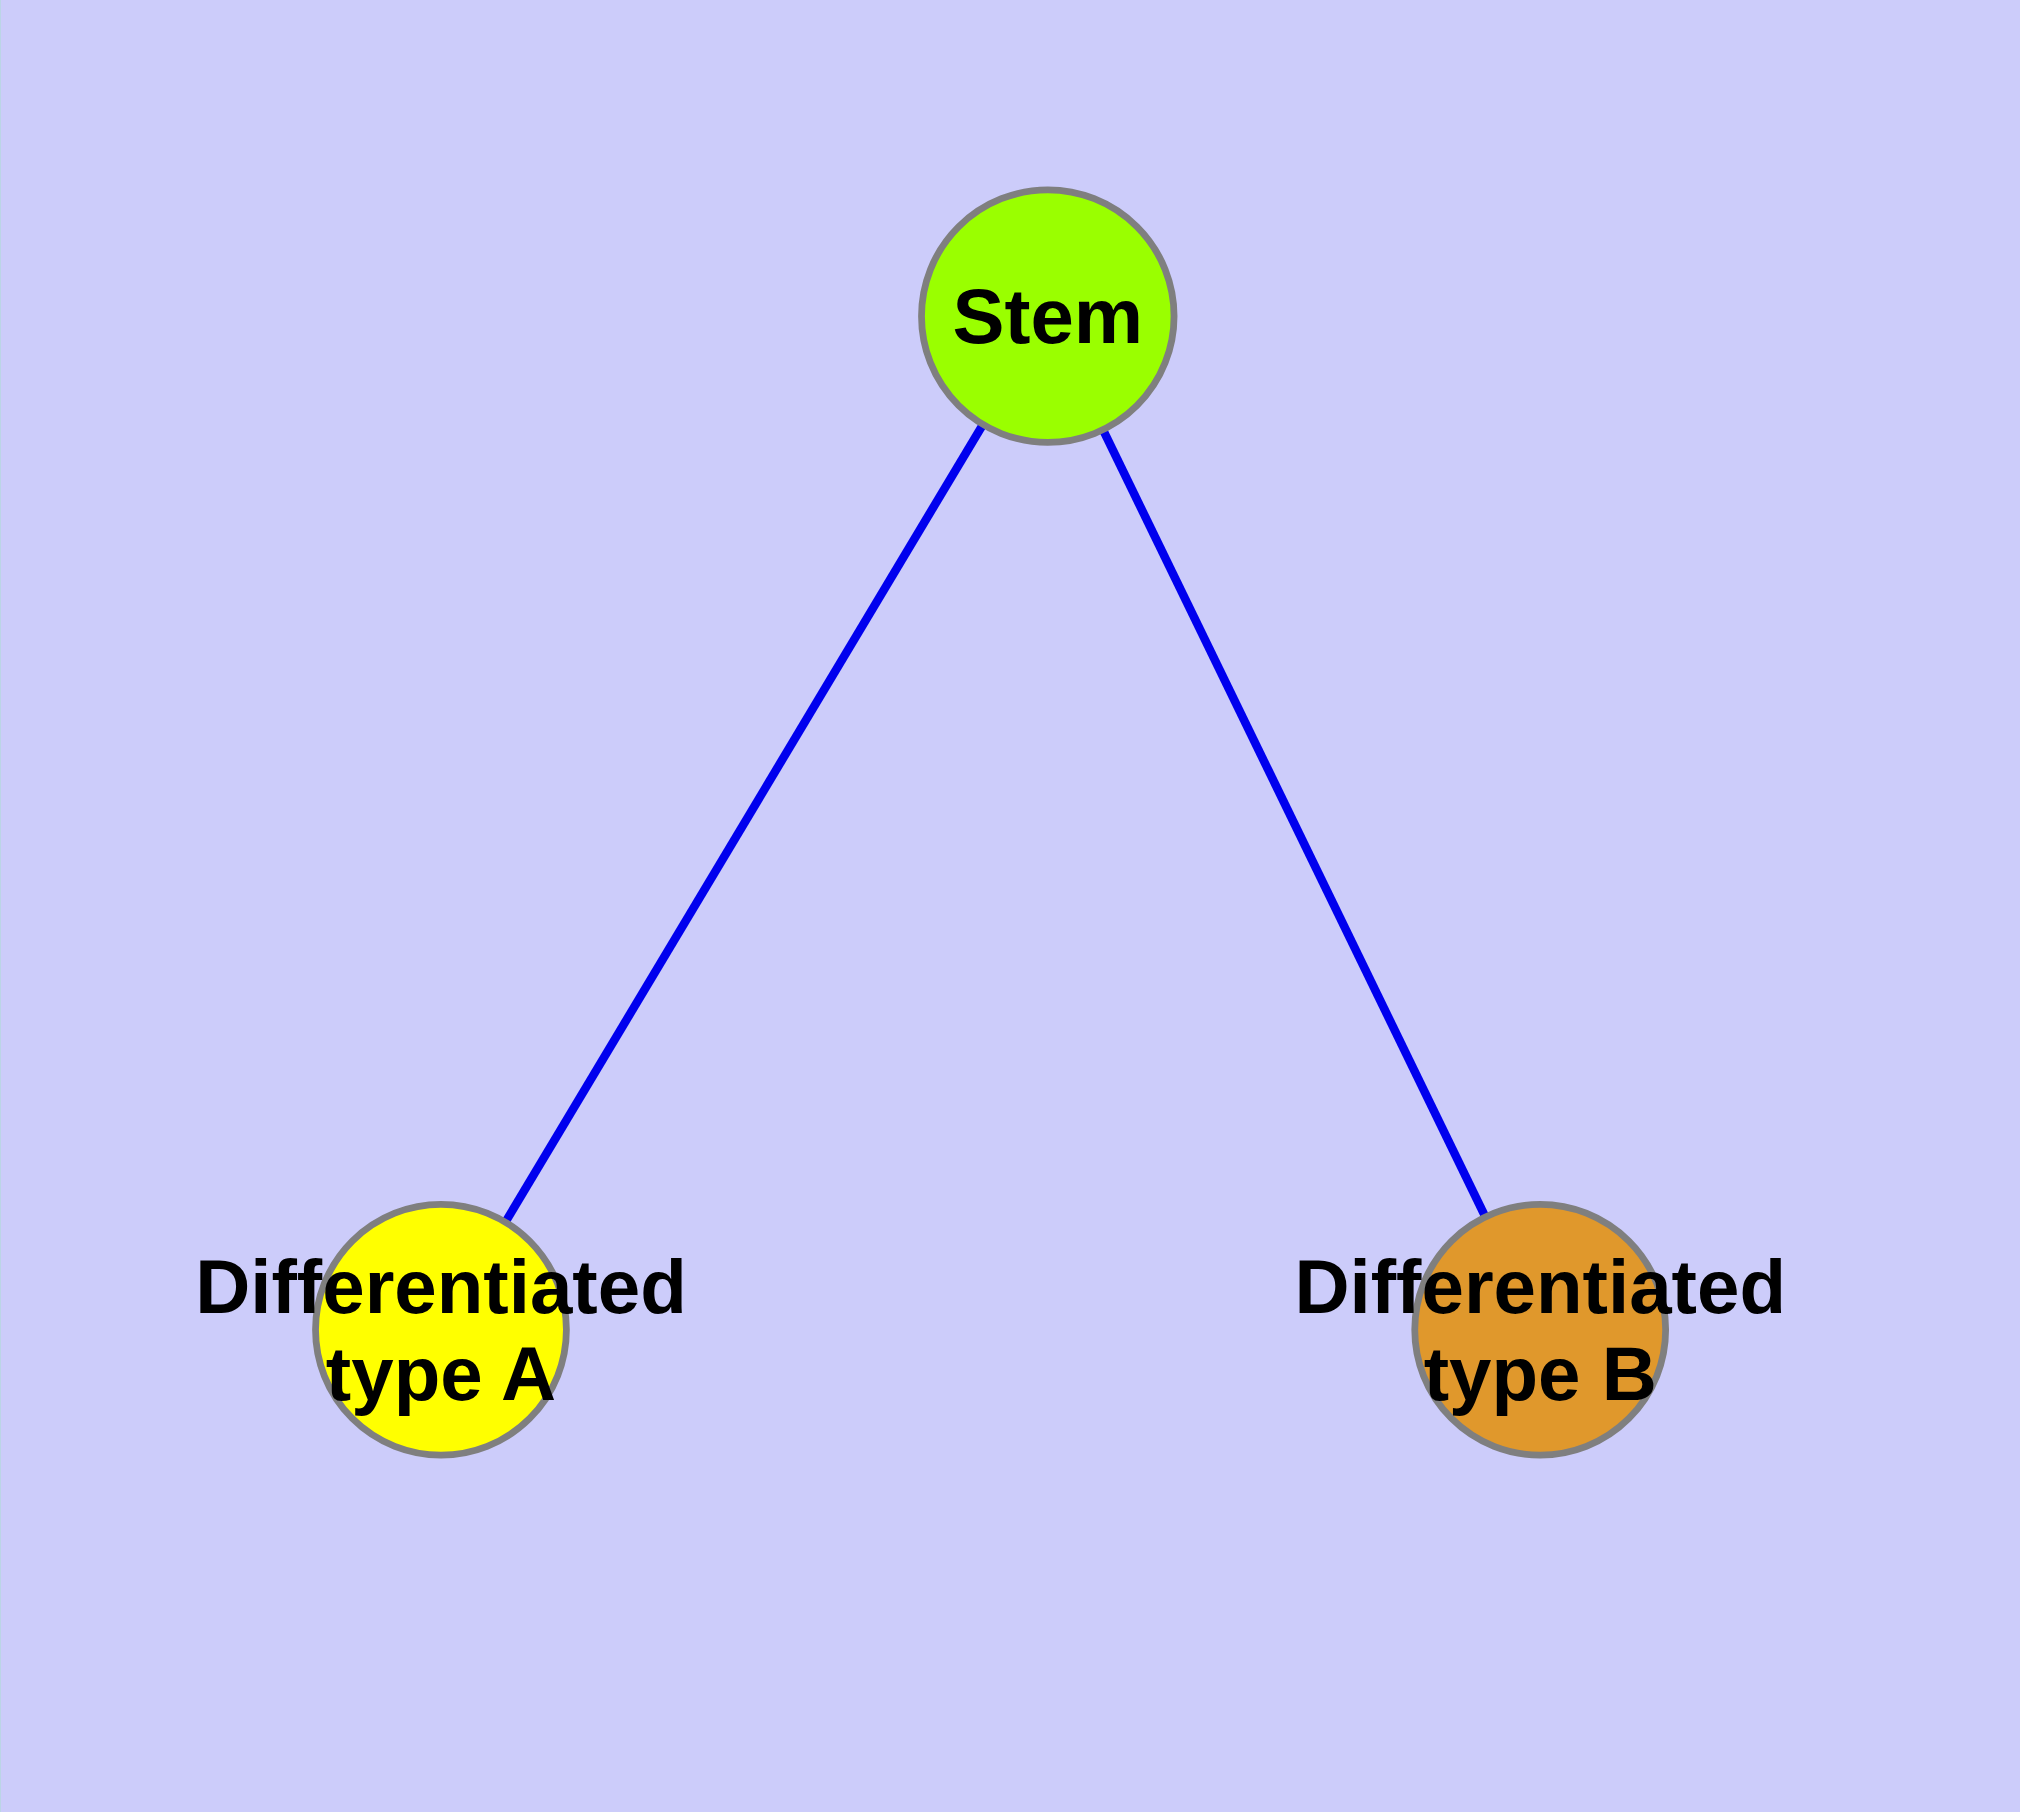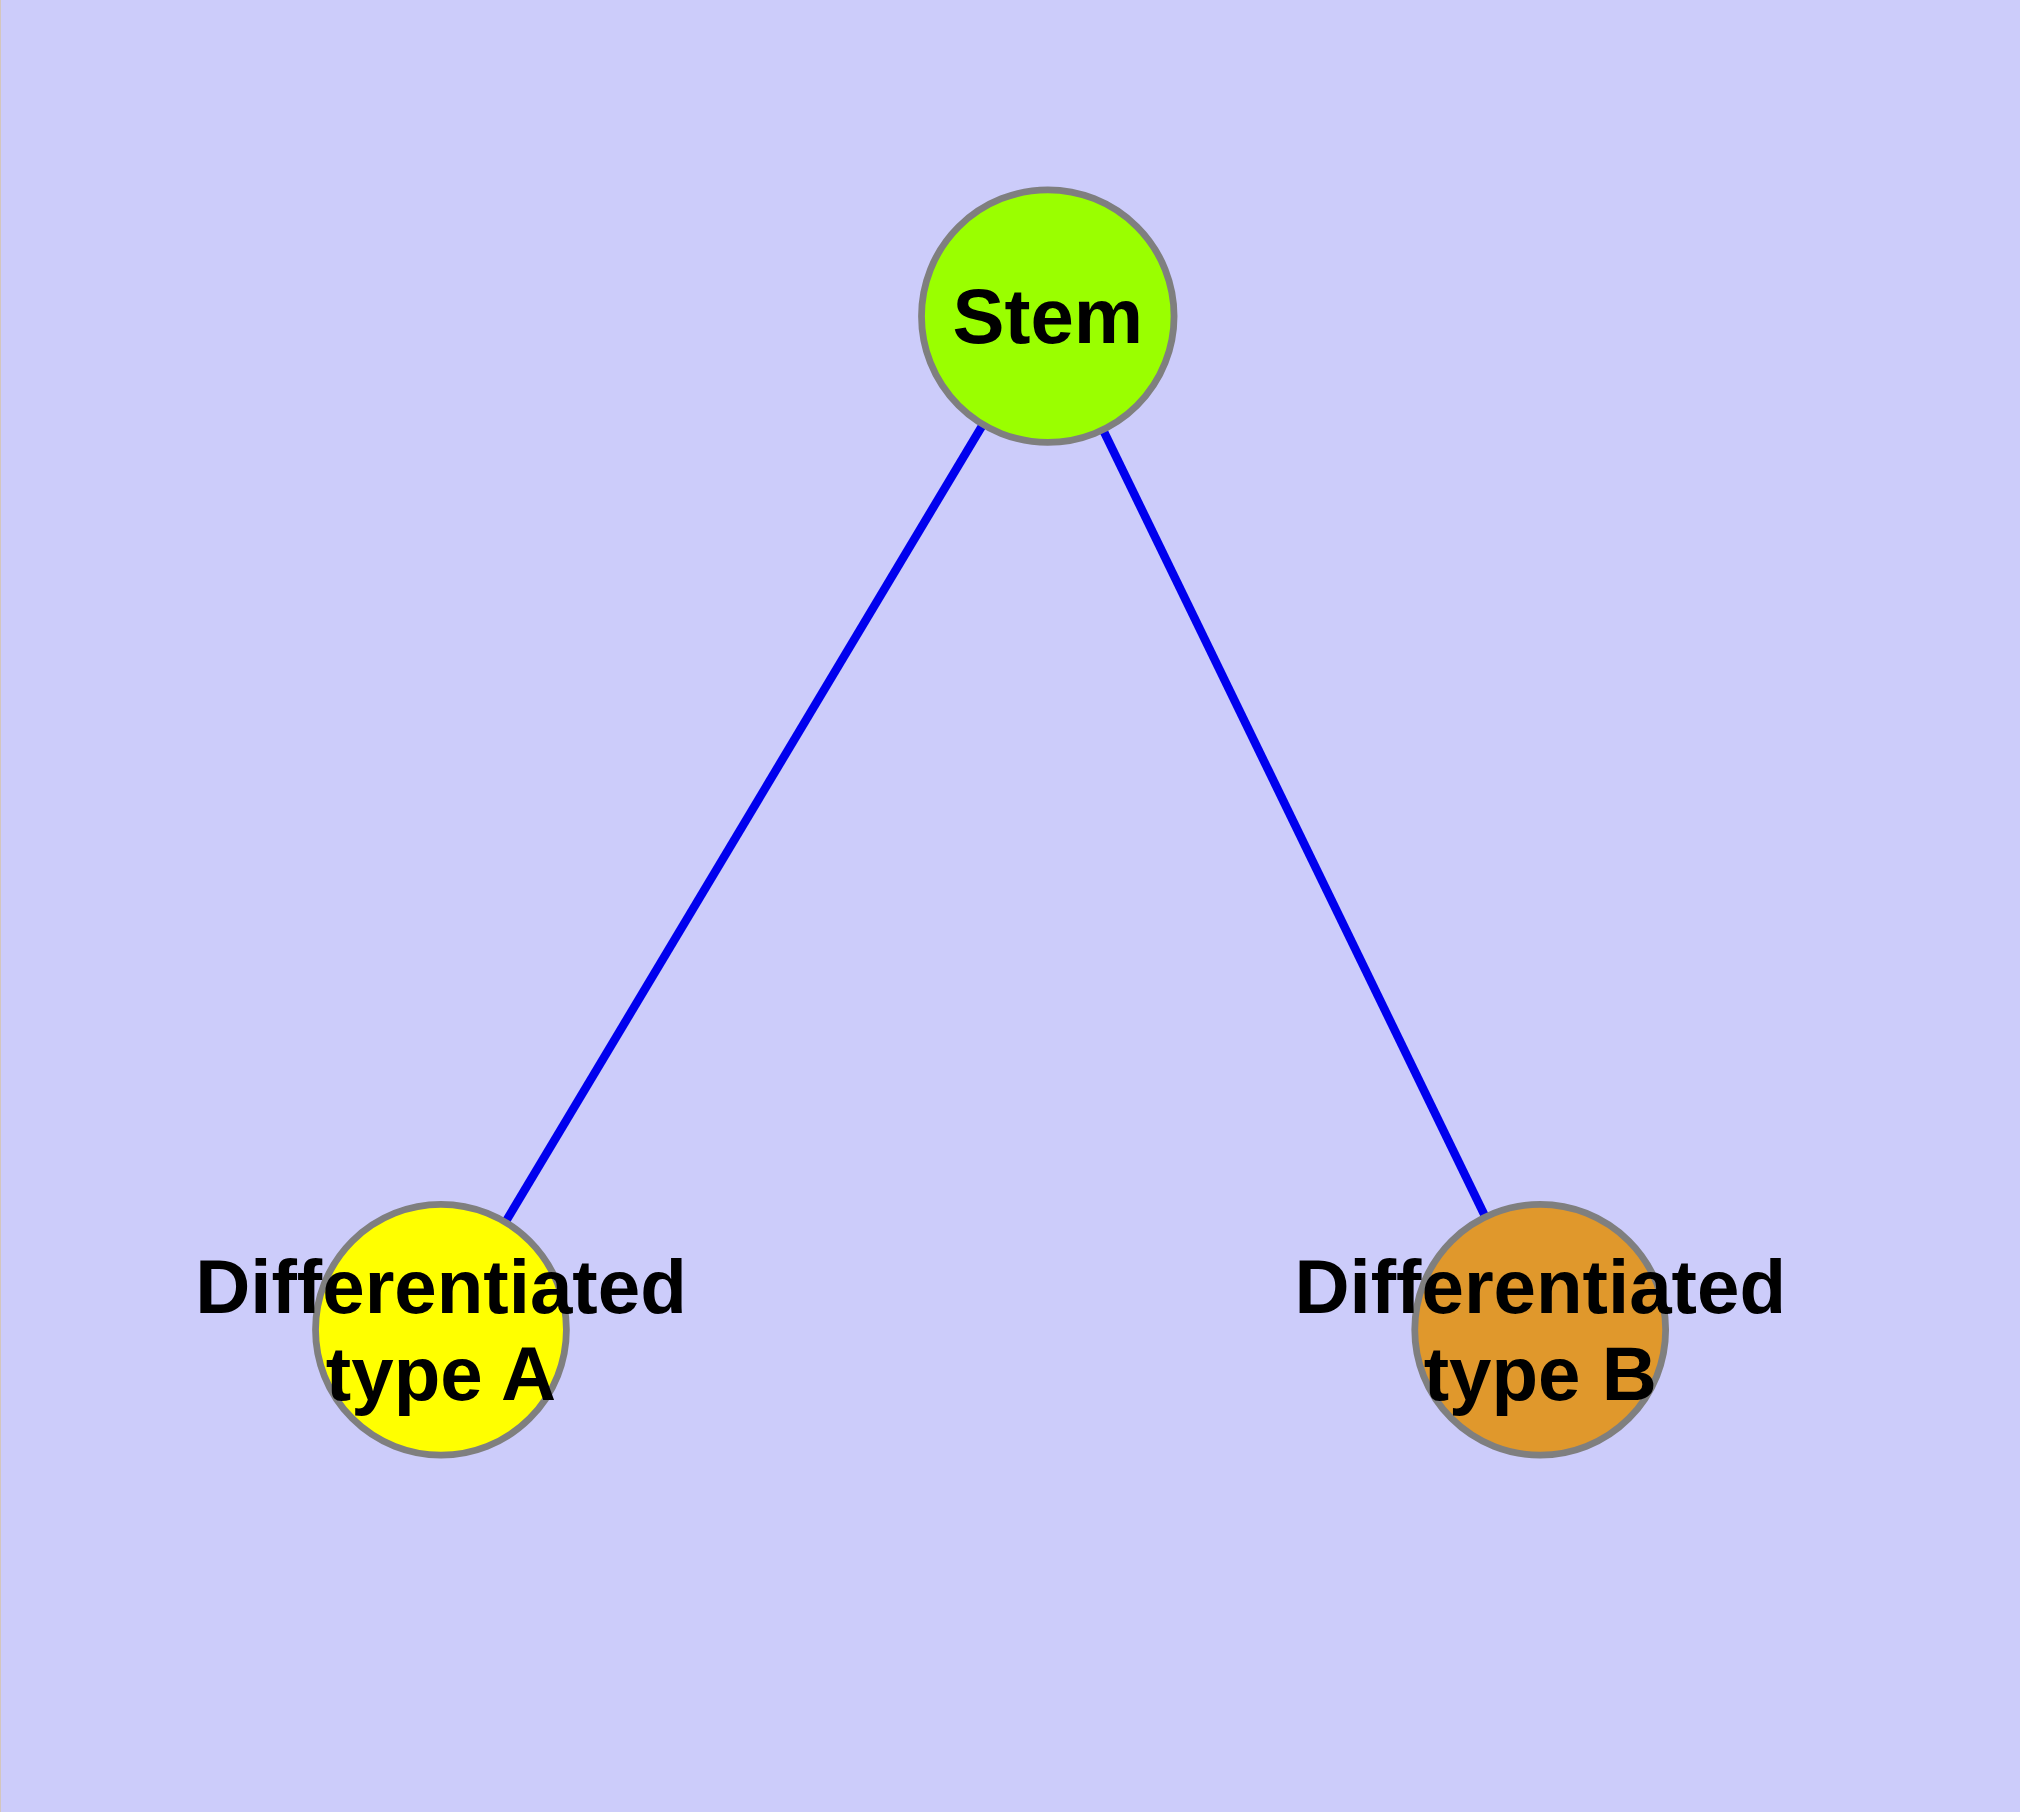--- a/index.html
+++ b/index.html
@@ -5,21 +5,21 @@
 <style>
   html, body {
     margin: 0;
     padding: 0;
     background: #ccccfa;
   }
   #canvas {
     position: relative;
     width: 2021px;
     height: 1812px;
-    background: #eab308;
+    background: #86efac;
     overflow: hidden;
     font-family: "Liberation Sans", "DejaVu Sans", sans-serif;
   }
   #graph-svg {
     position: absolute;
     left: 0;
     top: 0;
     width: 2021px;
     height: 1812px;
     display: block;

